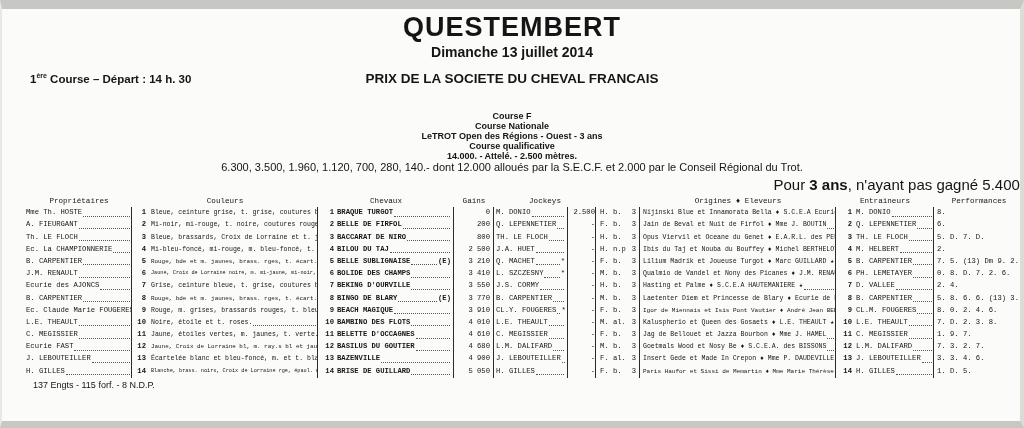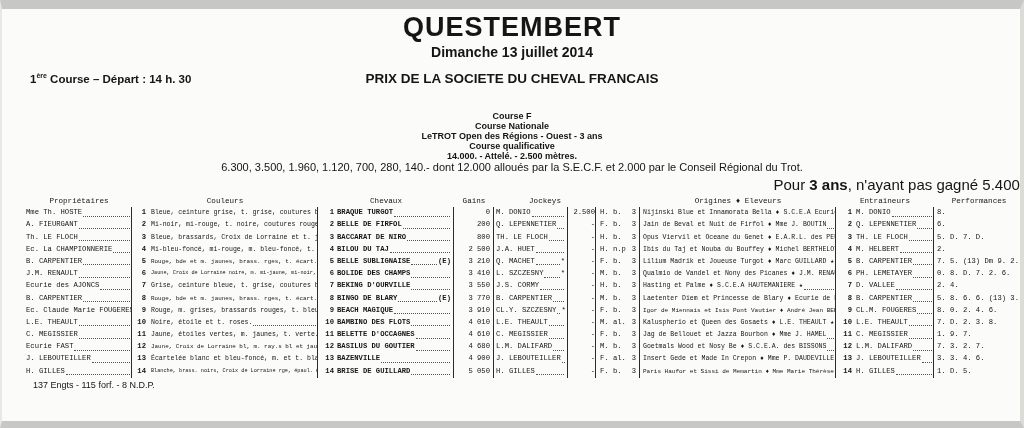--- a/index.html
+++ b/index.html
@@ -536,21 +536,21 @@
         </div>
     <div class="cell c-horse sep">
           <span>BEACH MAGIQUE</span>
           <span class="leader"></span>
           <span class="suffix"></span>
         </div>
     <div class="cell c-gains sep">
           <span>3 910</span>
         </div>
     <div class="cell c-jockey sep">
-          <span>CL.Y. SZCZESNY</span>
+          <span>CL.Y. FOUGERES</span>
           <span class="leader"></span>
           <span class="star">*</span>
         </div>
     <div class="cell c-dist sep">
           <span>-</span>
         </div>
     <div class="cell c-sex">
           <span>F. b.</span>
         </div>
     <div class="cell c-age sep">

